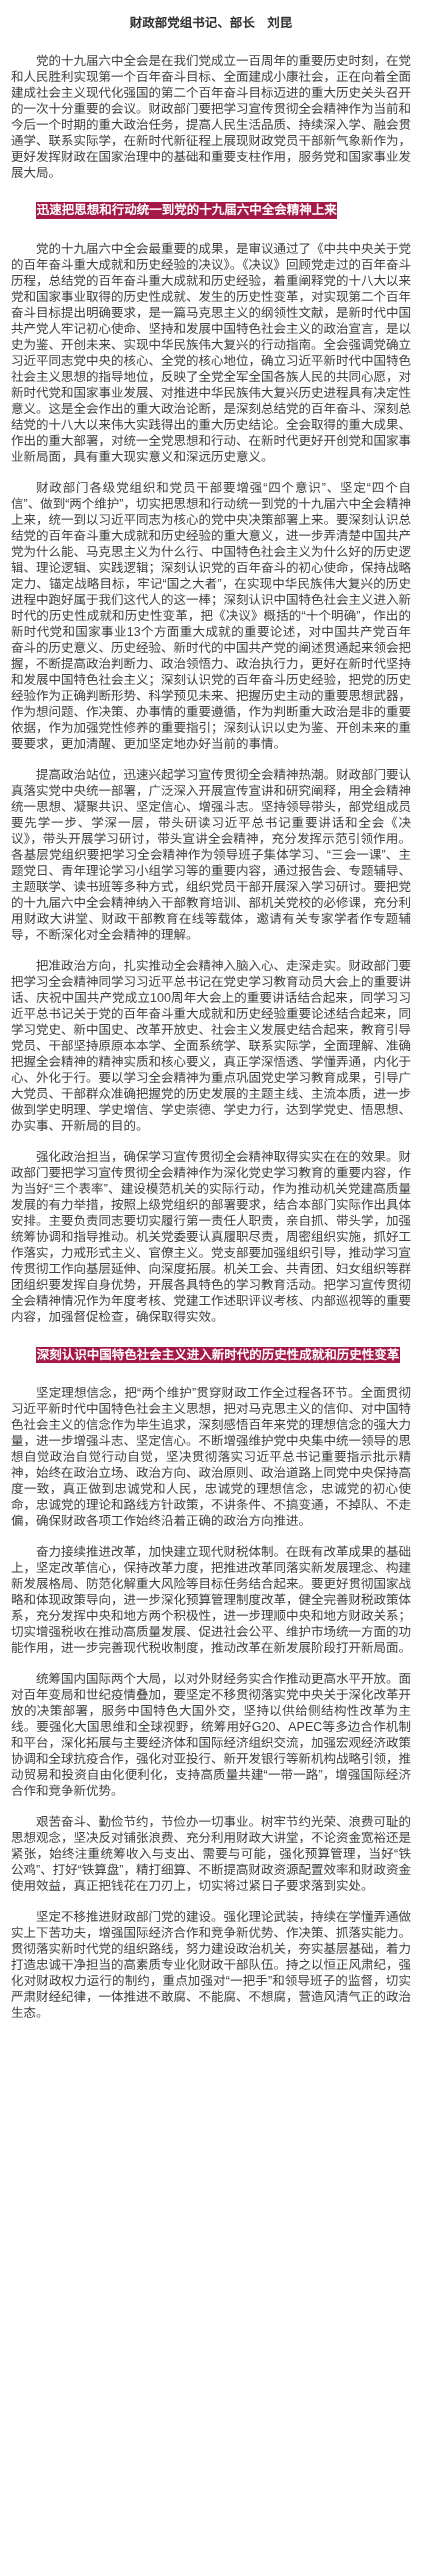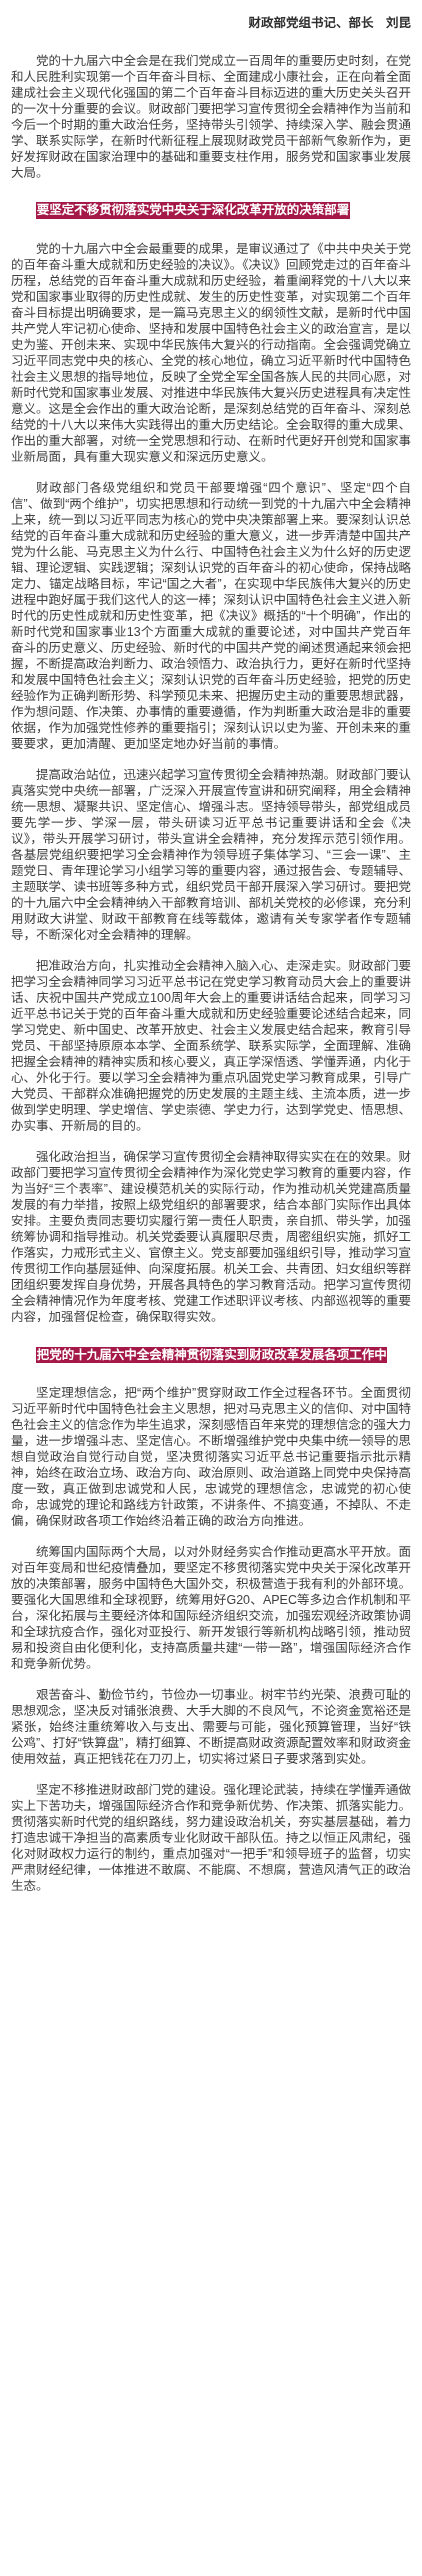--- a/index.html
+++ b/index.html
@@ -16,21 +16,21 @@
   .article {
     width: 422px;
     box-sizing: border-box;
     padding: 15px 11px 23.5px;
     font-family: "Liberation Sans", "DejaVu Sans", sans-serif;
     color: var(--text);
   }
   .byline {
     font-size: 12.5px;
     font-weight: bold;
-    text-align: right;
+    text-align: center;
     color: var(--title);
     margin: 0 0 21px 0;
     line-height: 16.6px;
   }
   .para {
     font-size: 12.5px;
     line-height: 16px;
     text-align: justify;
     text-indent: 2em;
     margin: 15px 0;
@@ -53,33 +53,34 @@
     -webkit-box-decoration-break: clone;
   }
 </style>
 </head>
 <body>
 
 <div class="article">
 
   <h1 class="byline">财政部党组书记、部长　刘昆</h1>
 
-  <p class="para">党的十九届六中全会是在我们党成立一百周年的重要历史时刻，在党和人民胜利实现第一个百年奋斗目标、全面建成小康社会，正在向着全面建成社会主义现代化强国的第二个百年奋斗目标迈进的重大历史关头召开的一次十分重要的会议。财政部门要把学习宣传贯彻全会精神作为当前和今后一个时期的重大政治任务，坚持带头引领学、持续深入学、融会贯通学、联系实际学，在新时代新征程上展现财政党员干部新气象新作为，更好发挥财政在国家治理中的基础和重要支柱作用，服务党和国家事业发展大局。</p>
+  <p class="para">党的十九届六中全会是在我们党成立一百周年的重要历史时刻，在党和人民胜利实现第一个百年奋斗目标、全面建成小康社会，正在向着全面建成社会主义现代化强国的第二个百年奋斗目标迈进的重大历史关头召开的一次十分重要的会议。财政部门要把学习宣传贯彻全会精神作为当前和今后一个时期的重大政治任务，提高人民生活品质、持续深入学、融会贯通学、联系实际学，在新时代新征程上展现财政党员干部新气象新作为，更好发挥财政在国家治理中的基础和重要支柱作用，服务党和国家事业发展大局。</p>
 
-  <h2 class="section-heading"><span class="hl">要坚定不移贯彻落实党中央关于深化改革开放的决策部署</span></h2>
+  <h2 class="section-heading"><span class="hl">迅速把思想和行动统一到党的十九届六中全会精神上来</span></h2>
 
   <p class="para">党的十九届六中全会最重要的成果，是审议通过了《中共中央关于党的百年奋斗重大成就和历史经验的决议》。《决议》回顾党走过的百年奋斗历程，总结党的百年奋斗重大成就和历史经验，着重阐释党的十八大以来党和国家事业取得的历史性成就、发生的历史性变革，对实现第二个百年奋斗目标提出明确要求，是一篇马克思主义的纲领性文献，是新时代中国共产党人牢记初心使命、坚持和发展中国特色社会主义的政治宣言，是以史为鉴、开创未来、实现中华民族伟大复兴的行动指南。全会强调党确立习近平同志党中央的核心、全党的核心地位，确立习近平新时代中国特色社会主义思想的指导地位，反映了全党全军全国各族人民的共同心愿，对新时代党和国家事业发展、对推进中华民族伟大复兴历史进程具有决定性意义。这是全会作出的重大政治论断，是深刻总结党的百年奋斗、深刻总结党的十八大以来伟大实践得出的重大历史结论。全会取得的重大成果、作出的重大部署，对统一全党思想和行动、在新时代更好开创党和国家事业新局面，具有重大现实意义和深远历史意义。</p>
   <p class="para">财政部门各级党组织和党员干部要增强“四个意识”、坚定“四个自信”、做到“两个维护”，切实把思想和行动统一到党的十九届六中全会精神上来，统一到以习近平同志为核心的党中央决策部署上来。要深刻认识总结党的百年奋斗重大成就和历史经验的重大意义，进一步弄清楚中国共产党为什么能、马克思主义为什么行、中国特色社会主义为什么好的历史逻辑、理论逻辑、实践逻辑；深刻认识党的百年奋斗的初心使命，保持战略定力、锚定战略目标，牢记“国之大者”，在实现中华民族伟大复兴的历史进程中跑好属于我们这代人的这一棒；深刻认识中国特色社会主义进入新时代的历史性成就和历史性变革，把《决议》概括的“十个明确”，作出的新时代党和国家事业13个方面重大成就的重要论述，对中国共产党百年奋斗的历史意义、历史经验、新时代的中国共产党的阐述贯通起来领会把握，不断提高政治判断力、政治领悟力、政治执行力，更好在新时代坚持和发展中国特色社会主义；深刻认识党的百年奋斗历史经验，把党的历史经验作为正确判断形势、科学预见未来、把握历史主动的重要思想武器，作为想问题、作决策、办事情的重要遵循，作为判断重大政治是非的重要依据，作为加强党性修养的重要指引；深刻认识以史为鉴、开创未来的重要要求，更加清醒、更加坚定地办好当前的事情。</p>
 
 
   <p class="para">提高政治站位，迅速兴起学习宣传贯彻全会精神热潮。财政部门要认真落实党中央统一部署，广泛深入开展宣传宣讲和研究阐释，用全会精神统一思想、凝聚共识、坚定信心、增强斗志。坚持领导带头，部党组成员要先学一步、学深一层，带头研读习近平总书记重要讲话和全会《决议》，带头开展学习研讨，带头宣讲全会精神，充分发挥示范引领作用。各基层党组织要把学习全会精神作为领导班子集体学习、“三会一课”、主题党日、青年理论学习小组学习等的重要内容，通过报告会、专题辅导、主题联学、读书班等多种方式，组织党员干部开展深入学习研讨。要把党的十九届六中全会精神纳入干部教育培训、部机关党校的必修课，充分利用财政大讲堂、财政干部教育在线等载体，邀请有关专家学者作专题辅导，不断深化对全会精神的理解。</p>
   <p class="para">把准政治方向，扎实推动全会精神入脑入心、走深走实。财政部门要把学习全会精神同学习习近平总书记在党史学习教育动员大会上的重要讲话、庆祝中国共产党成立100周年大会上的重要讲话结合起来，同学习习近平总书记关于党的百年奋斗重大成就和历史经验重要论述结合起来，同学习党史、新中国史、改革开放史、社会主义发展史结合起来，教育引导党员、干部坚持原原本本学、全面系统学、联系实际学，全面理解、准确把握全会精神的精神实质和核心要义，真正学深悟透、学懂弄通，内化于心、外化于行。要以学习全会精神为重点巩固党史学习教育成果，引导广大党员、干部群众准确把握党的历史发展的主题主线、主流本质，进一步做到学史明理、学史增信、学史崇德、学史力行，达到学党史、悟思想、办实事、开新局的目的。</p>
   <p class="para">强化政治担当，确保学习宣传贯彻全会精神取得实实在在的效果。财政部门要把学习宣传贯彻全会精神作为深化党史学习教育的重要内容，作为当好“三个表率”、建设模范机关的实际行动，作为推动机关党建高质量发展的有力举措，按照上级党组织的部署要求，结合本部门实际作出具体安排。主要负责同志要切实履行第一责任人职责，亲自抓、带头学，加强统筹协调和指导推动。机关党委要认真履职尽责，周密组织实施，抓好工作落实，力戒形式主义、官僚主义。党支部要加强组织引导，推动学习宣传贯彻工作向基层延伸、向深度拓展。机关工会、共青团、妇女组织等群团组织要发挥自身优势，开展各具特色的学习教育活动。把学习宣传贯彻全会精神情况作为年度考核、党建工作述职评议考核、内部巡视等的重要内容，加强督促检查，确保取得实效。</p>
 
-  <h2 class="section-heading"><span class="hl">把党的十九届六中全会精神贯彻落实到财政改革发展各项工作中</span></h2>
+  <h2 class="section-heading"><span class="hl">深刻认识中国特色社会主义进入新时代的历史性成就和历史性变革</span></h2>
 
   <p class="para">坚定理想信念，把“两个维护”贯穿财政工作全过程各环节。全面贯彻习近平新时代中国特色社会主义思想，把对马克思主义的信仰、对中国特色社会主义的信念作为毕生追求，深刻感悟百年来党的理想信念的强大力量，进一步增强斗志、坚定信心。不断增强维护党中央集中统一领导的思想自觉政治自觉行动自觉，坚决贯彻落实习近平总书记重要指示批示精神，始终在政治立场、政治方向、政治原则、政治道路上同党中央保持高度一致，真正做到忠诚党和人民，忠诚党的理想信念，忠诚党的初心使命，忠诚党的理论和路线方针政策，不讲条件、不搞变通，不掉队、不走偏，确保财政各项工作始终沿着正确的政治方向推进。</p>
-  <p class="para">统筹国内国际两个大局，以对外财经务实合作推动更高水平开放。面对百年变局和世纪疫情叠加，要坚定不移贯彻落实党中央关于深化改革开放的决策部署，服务中国特色大国外交，积极营造于我有利的外部环境。要强化大国思维和全球视野，统筹用好G20、APEC等多边合作机制和平台，深化拓展与主要经济体和国际经济组织交流，加强宏观经济政策协调和全球抗疫合作，强化对亚投行、新开发银行等新机构战略引领，推动贸易和投资自由化便利化，支持高质量共建“一带一路”，增强国际经济合作和竞争新优势。</p>
-  <p class="para">艰苦奋斗、勤俭节约，节俭办一切事业。树牢节约光荣、浪费可耻的思想观念，坚决反对铺张浪费、大手大脚的不良风气，不论资金宽裕还是紧张，始终注重统筹收入与支出、需要与可能，强化预算管理，当好“铁公鸡”、打好“铁算盘”，精打细算、不断提高财政资源配置效率和财政资金使用效益，真正把钱花在刀刃上，切实将过紧日子要求落到实处。</p>
+  <p class="para">奋力接续推进改革，加快建立现代财税体制。在既有改革成果的基础上，坚定改革信心，保持改革力度，把推进改革同落实新发展理念、构建新发展格局、防范化解重大风险等目标任务结合起来。要更好贯彻国家战略和体现政策导向，进一步深化预算管理制度改革，健全完善财税政策体系，充分发挥中央和地方两个积极性，进一步理顺中央和地方财政关系；切实增强税收在推动高质量发展、促进社会公平、维护市场统一方面的功能作用，进一步完善现代税收制度，推动改革在新发展阶段打开新局面。</p>
+  <p class="para">统筹国内国际两个大局，以对外财经务实合作推动更高水平开放。面对百年变局和世纪疫情叠加，要坚定不移贯彻落实党中央关于深化改革开放的决策部署，服务中国特色大国外交，坚持以供给侧结构性改革为主线。要强化大国思维和全球视野，统筹用好G20、APEC等多边合作机制和平台，深化拓展与主要经济体和国际经济组织交流，加强宏观经济政策协调和全球抗疫合作，强化对亚投行、新开发银行等新机构战略引领，推动贸易和投资自由化便利化，支持高质量共建“一带一路”，增强国际经济合作和竞争新优势。</p>
+  <p class="para">艰苦奋斗、勤俭节约，节俭办一切事业。树牢节约光荣、浪费可耻的思想观念，坚决反对铺张浪费、充分利用财政大讲堂，不论资金宽裕还是紧张，始终注重统筹收入与支出、需要与可能，强化预算管理，当好“铁公鸡”、打好“铁算盘”，精打细算、不断提高财政资源配置效率和财政资金使用效益，真正把钱花在刀刃上，切实将过紧日子要求落到实处。</p>
   <p class="para">坚定不移推进财政部门党的建设。强化理论武装，持续在学懂弄通做实上下苦功夫，增强国际经济合作和竞争新优势、作决策、抓落实能力。贯彻落实新时代党的组织路线，努力建设政治机关，夯实基层基础，着力打造忠诚干净担当的高素质专业化财政干部队伍。持之以恒正风肃纪，强化对财政权力运行的制约，重点加强对“一把手”和领导班子的监督，切实严肃财经纪律，一体推进不敢腐、不能腐、不想腐，营造风清气正的政治生态。</p>
 
 </div>
 
 
 </body></html>

